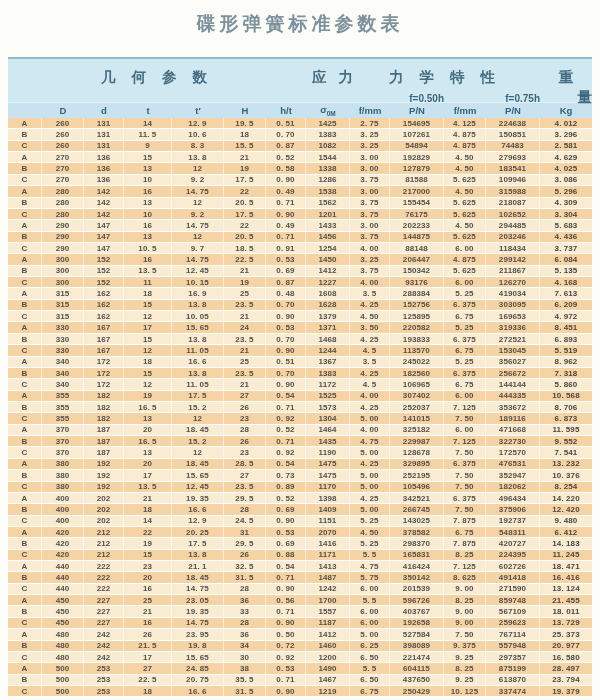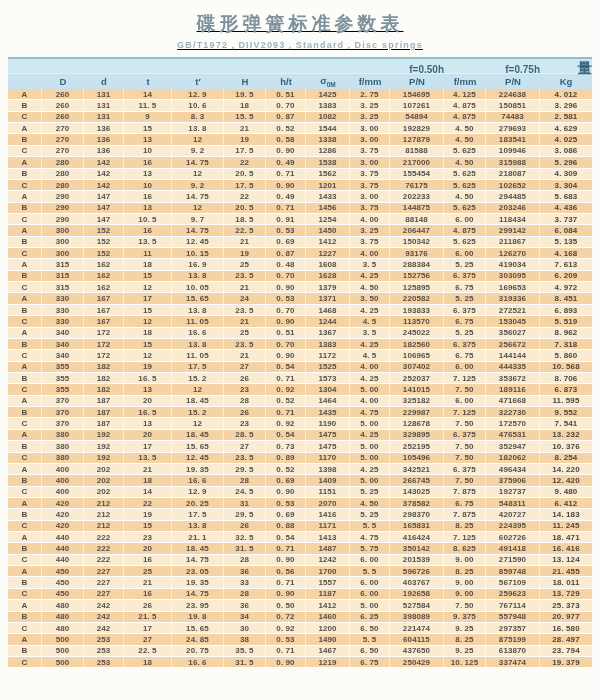--- a/index.html
+++ b/index.html
@@ -2,21 +2,21 @@
 <html><head>
 <meta charset="utf-8">
 <style>
   html,body{margin:0;padding:0;}
   body{
     width:600px;height:700px;background:#fcfcf9;
     font-family:"Liberation Sans", sans-serif;
     -webkit-font-smoothing:antialiased;
     overflow:hidden;
   }
-  .page{position:relative;width:600px;height:700px;text-decoration:underline;}
+  .page{position:relative;width:600px;height:700px;}
 
   .title{
     padding-top:11px;text-align:center;
     font-family:"DejaVu Serif", serif;
     font-size:19px;font-weight:700;letter-spacing:4px;
     color:#7e929d;
   }
   .subtitle{
     margin-top:2px;text-align:center;
     font-size:9px;letter-spacing:1.2px;color:#9db0ba;font-weight:700;
@@ -78,25 +78,30 @@
     height:100%;display:flex;align-items:center;justify-content:center;
   }
   .td:last-child{border-right:none;font-weight:800;color:#4c463f;}
 </style>
 </head>
 <body>
 
 <div class="page">
 
   <div class="title">碟形弹簧标准参数表</div>
-  <div class="subtitle">GB/T1972，DIIV2093，Standard，Disc springs</div>
 
   <div class="table-wrap">
 
     <div class="header-band">
+      <div class="group-row">
+        <div class="group-cell">几 何 参 数</div>
+        <div class="group-cell stress">应 力</div>
+        <div class="group-cell">力 学 特 性</div>
+        <div class="group-cell weight">重</div>
+      </div>
       <div class="sub-row">
         <div class="sub-cell"></div>
         <div class="sub-cell">f=0.50h</div>
         <div class="sub-cell">f=0.75h</div>
         <div class="sub-cell group-cell weight" style="font-size:14.5px;">量</div>
       </div>
       <div class="cols-row">
         <div class="col-head"></div>
         <div class="col-head">D</div>
         <div class="col-head">d</div>

